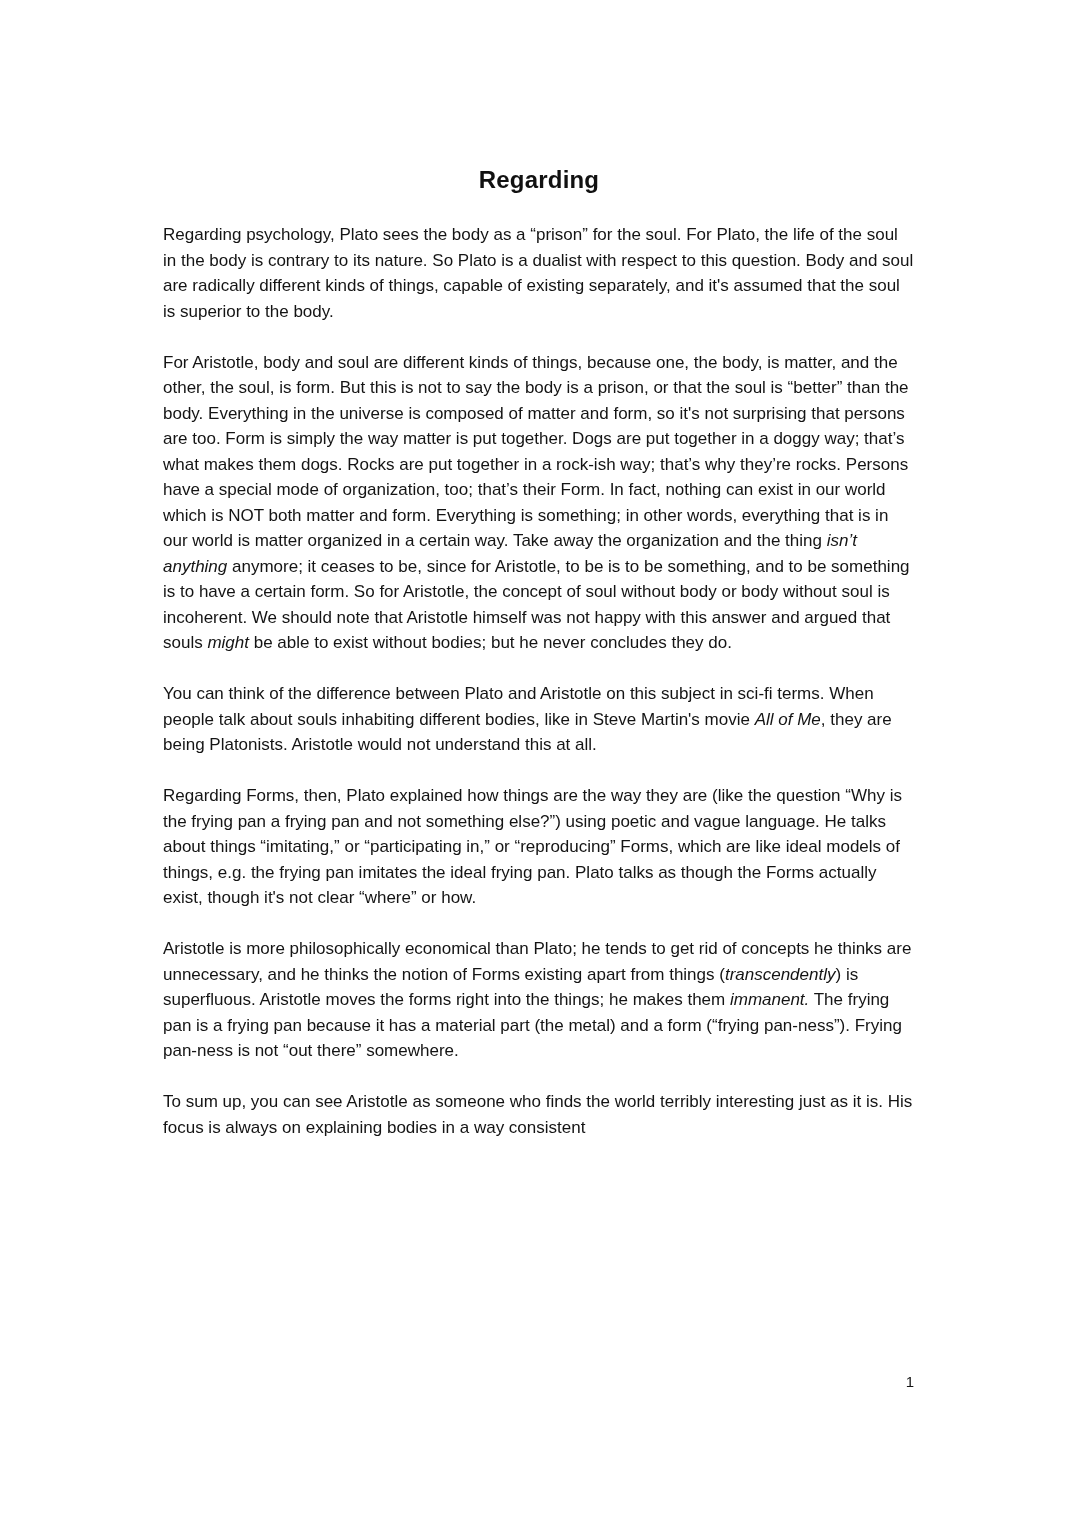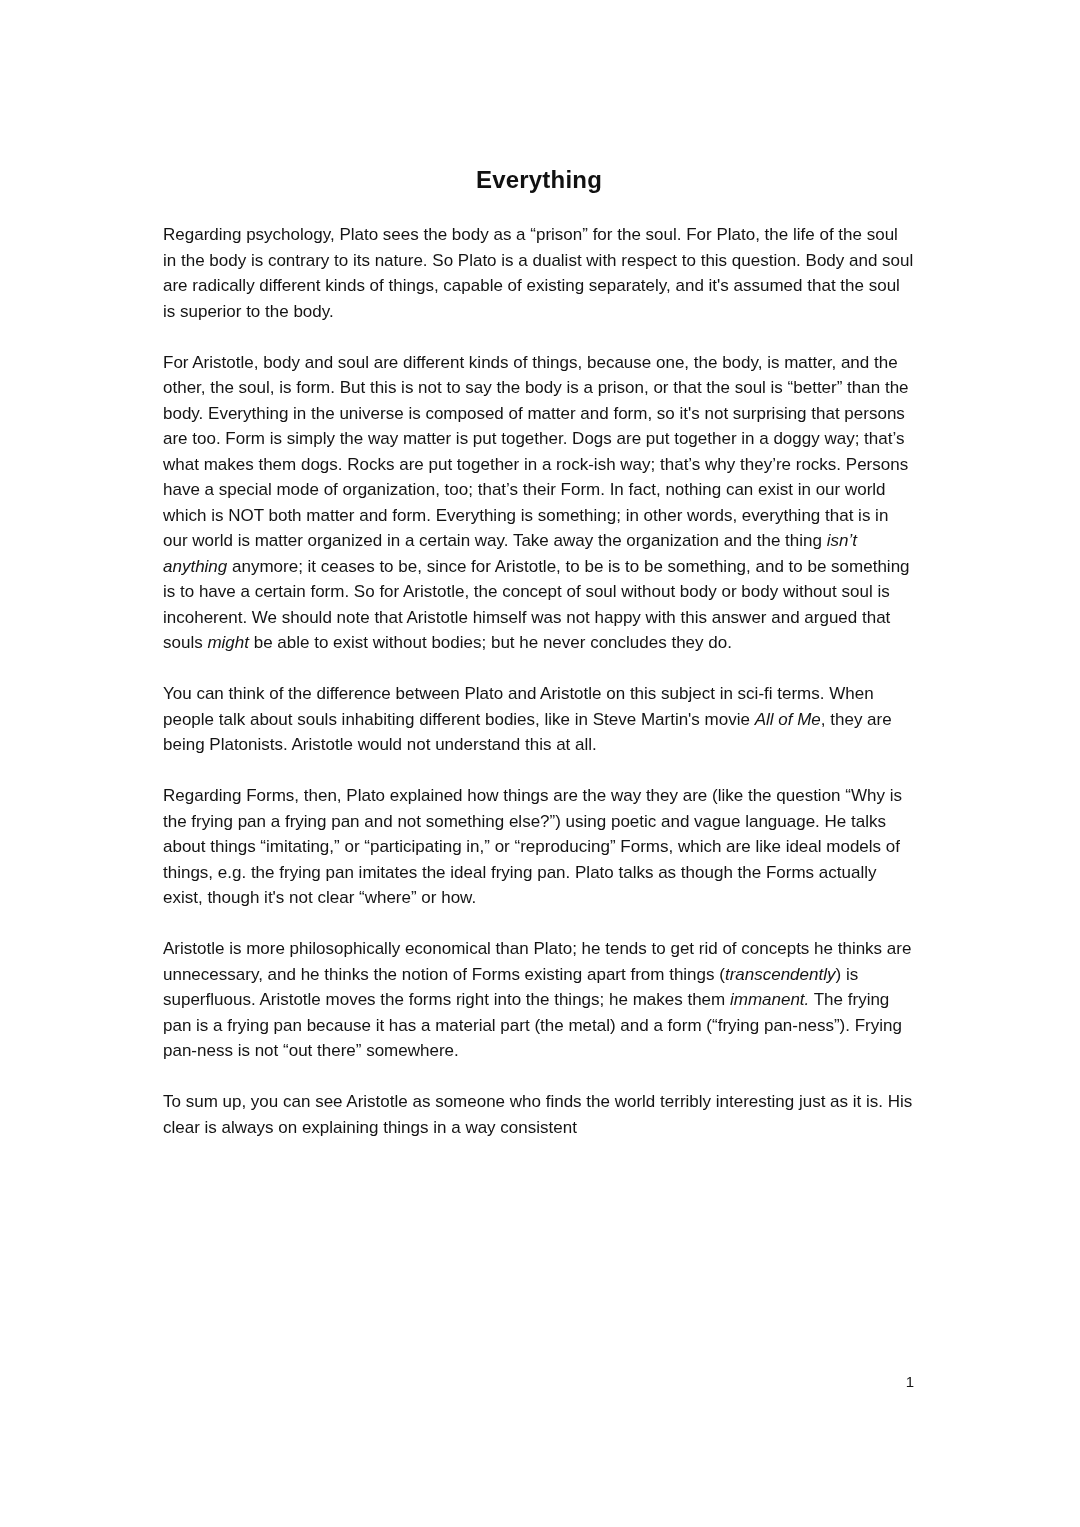--- a/index.html
+++ b/index.html
@@ -50,24 +50,24 @@
     font-size: 15px;
     line-height: 20px;
     color: #141414;
   }
 </style>
 </head>
 <body>
 
 <div class="page">
   <div class="content">
-    <h1 class="doc-title">Everything</h1>
+    <h1 class="doc-title">Regarding</h1>
     <div class="doc-body">
         <p><span>Regarding psychology, Plato sees the body as a “prison” for the soul. For Plato, the life of the soul in the body is contrary to its nature. So Plato is a dualist with respect to this question. Body and soul are radically different kinds of things, capable of existing separately, and it's assumed that the soul is superior to the body.</span></p>
         <p><span>For Aristotle, body and soul are different kinds of things, because one, the body, is matter, and the other, the soul, is form. But this is not to say the body is a prison, or that the soul is “better” than the body. Everything in the universe is composed of matter and form, so it's not surprising that persons are too. Form is simply the way matter is put together. Dogs are put together in a doggy way; that’s what makes them dogs. Rocks are put together in a rock-ish way; that’s why they’re rocks. Persons have a special mode of organization, too; that’s their Form. In fact, nothing can exist in our world which is NOT both matter and form. Everything is something; in other words, everything that is in our world is matter organized in a certain way. Take away the organization and the thing </span><span class="italic">isn’t anything</span><span> anymore; it ceases to be, since for Aristotle, to be is to be something, and to be something is to have a certain form. So for Aristotle, the concept of soul without body or body without soul is incoherent. We should note that Aristotle himself was not happy with this answer and argued that souls </span><span class="italic">might</span><span> be able to exist without bodies; but he never concludes they do.</span></p>
         <p><span>You can think of the difference between Plato and Aristotle on this subject in sci-fi terms. When people talk about souls inhabiting different bodies, like in Steve Martin's movie </span><span class="italic">All of Me</span><span>, they are being Platonists. Aristotle would not understand this at all.</span></p>
         <p><span>Regarding Forms, then, Plato explained how things are the way they are (like the question “Why is the frying pan a frying pan and not something else?”) using poetic and vague language. He talks about things “imitating,” or “participating in,” or “reproducing” Forms, which are like ideal models of things, e.g. the frying pan imitates the ideal frying pan. Plato talks as though the Forms actually exist, though it's not clear “where” or how.</span></p>
         <p><span>Aristotle is more philosophically economical than Plato; he tends to get rid of concepts he thinks are unnecessary, and he thinks the notion of Forms existing apart from things (</span><span class="italic">transcendently</span><span>) is superfluous. Aristotle moves the forms right into the things; he makes them </span><span class="italic">immanent.</span><span> The frying pan is a frying pan because it has a material part (the metal) and a form (“frying pan-ness”). Frying pan-ness is not “out there” somewhere.</span></p>
-        <p><span>To sum up, you can see Aristotle as someone who finds the world terribly interesting just as it is. His clear is always on explaining things in a way consistent</span></p>
+        <p><span>To sum up, you can see Aristotle as someone who finds the world terribly interesting just as it is. His focus is always on explaining bodies in a way consistent</span></p>
       </div>
   </div>
   <div class="page-number">1</div>
 </div>
 
 </body></html>

